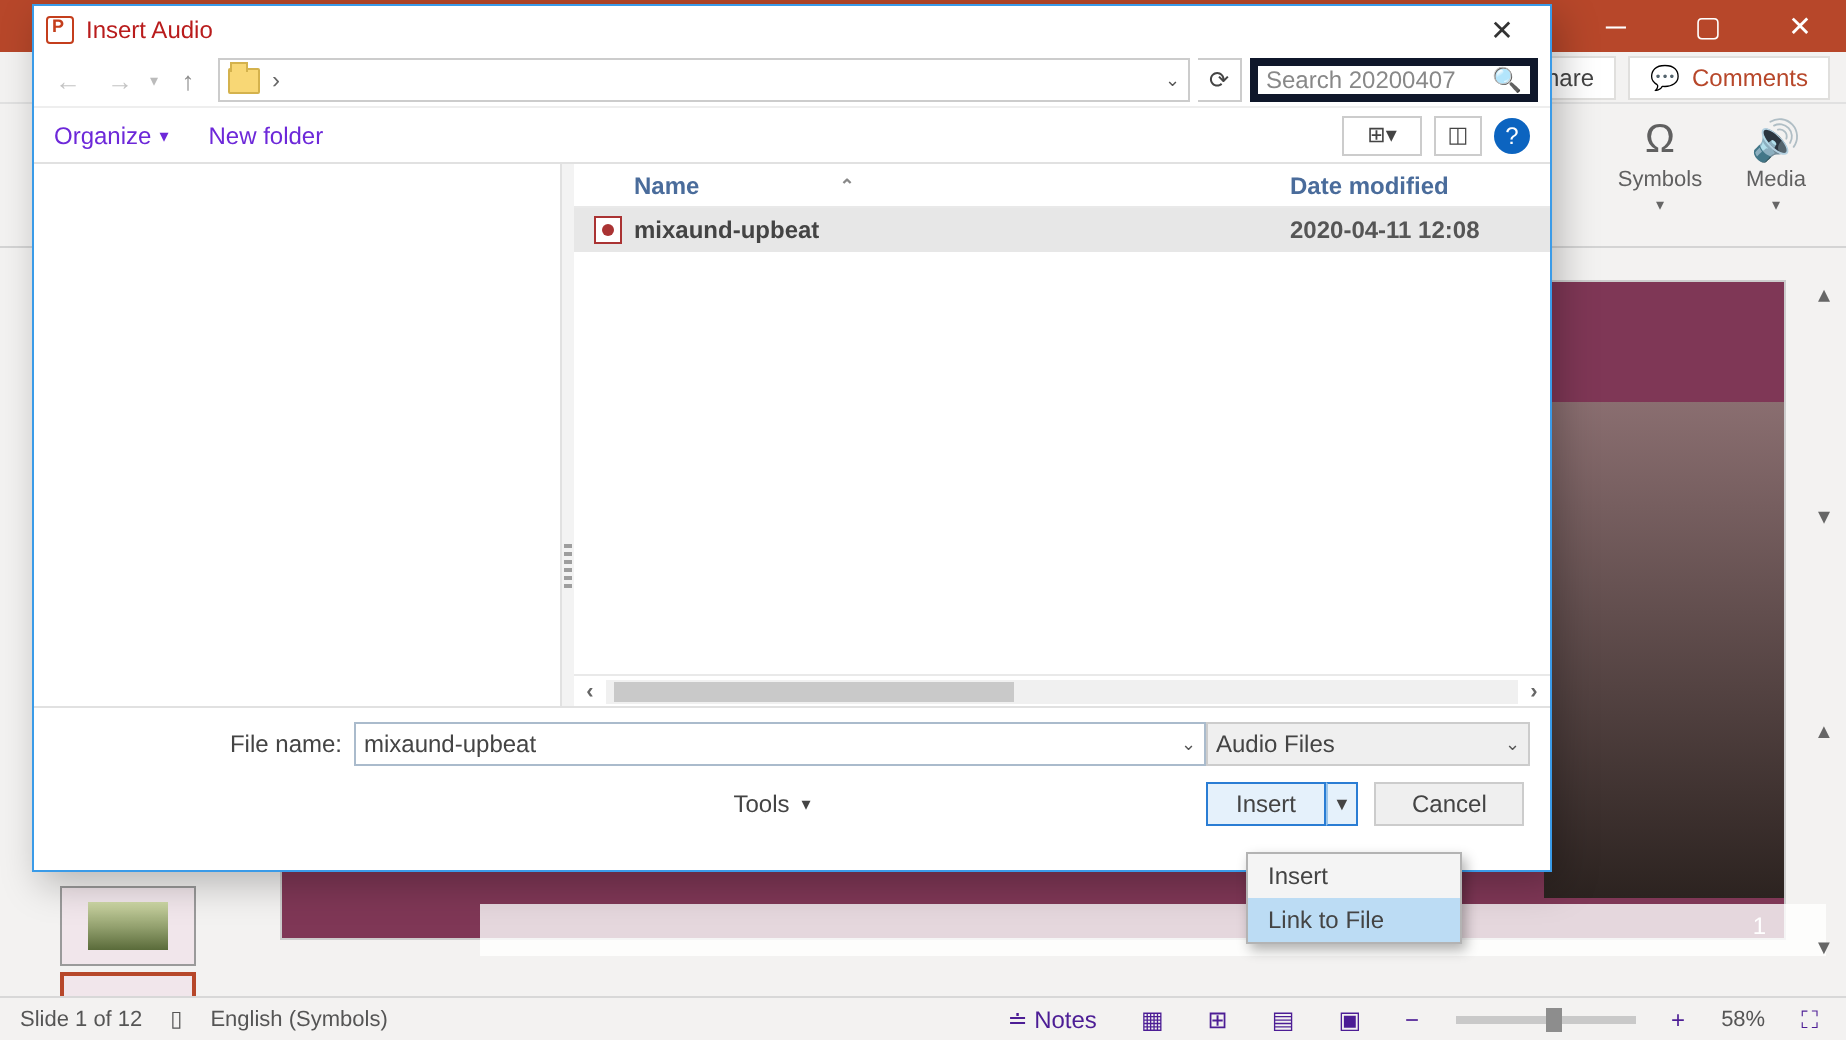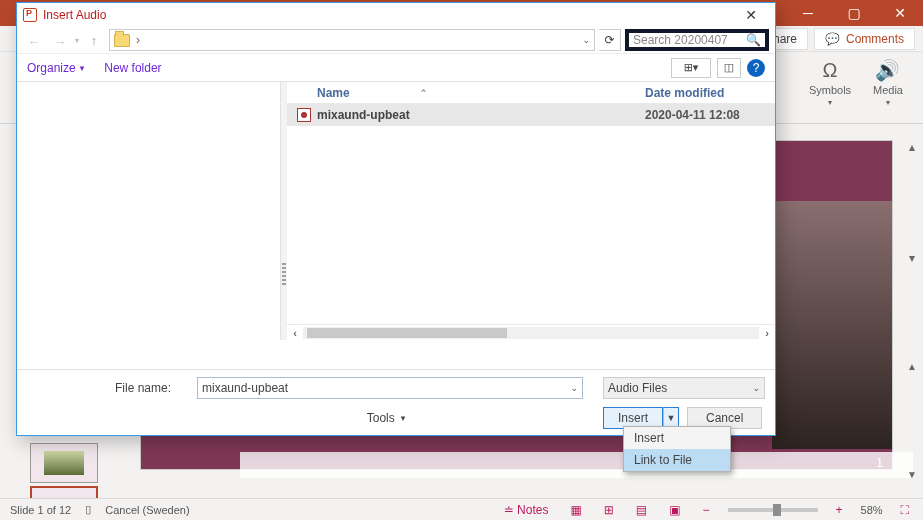--- a/index.html
+++ b/index.html
@@ -32,21 +32,21 @@
   .slide-strip { position: absolute; right: 10px; bottom: 42px; left: 240px; height: 26px; background: rgba(255,255,255,0.8); }
   .slide-pagenum { position: absolute; right: 40px; bottom: 50px; color: #fff; font-size: 12px; }
   .thumb-col { position: absolute; left: 30px; top: 440px; width: 80px; }
   .thumb { width: 68px; height: 40px; background: #f1e6eb; border: 1px solid #9a9a9a; margin: 3px 0; display: flex; align-items: center; justify-content: center;}
   .thumb.sel { border: 2px solid #b7472a; }
   .thumb .inner { width: 40px; height: 24px; background: linear-gradient(#cfd9a6,#5a6b3a); }
   .thumb-num { position:absolute; left: 14px; bottom: 2px; font-size: 13px; color: #333;}
   .right-scroll { position: absolute; right: 2px; top: 140px; bottom: 40px; width: 18px; display: flex; flex-direction: column; justify-content: space-between; align-items: center; color: #666; }
   .status-bar { position: absolute; left: 0; right: 0; bottom: 0; height: 22px; background: #f3f2f1; border-top: 1px solid #d8d8d8; display: flex; align-items: center; font-size: 11px; color: #555; padding: 0 10px; gap: 14px; }
   .status-bar .spacer { flex: 1; }
-  .sb-icon { font-size: 12px; color: #be185d; padding: 0 4px; }
+  .sb-icon { font-size: 12px; color: #4c1d95; padding: 0 4px; }
   .zoom-slider { width: 90px; height: 4px; background: #c9c9c9; position: relative; }
   .zoom-slider::after { content: ""; position: absolute; left: 50%; top: -4px; width: 8px; height: 12px; background: #8d8d8d; }
   
   .dialog {
     position: absolute;
     left: 16px; top: 2px;
     width: 760px; height: 434px;
     background: #fff;
     border: 1px solid #3a9be8;
     box-shadow: 4px 6px 18px rgba(0,0,0,0.25);
@@ -85,21 +85,21 @@
   .file-row { display: flex; align-items: center; height: 22px; background: #e7e7e7; }
   .file-row .ficon { width: 14px; height: 14px; border: 1px solid #a33; margin: 0 6px 0 10px; position: relative; background: #fff; }
   .file-row .ficon::after { content: ""; position: absolute; inset: 3px; border-radius: 50%; background: #a33; }
   .file-row .fname { flex: 1; }
   .file-row .fdate { width: 130px; color: #555; }
   .files-blank { flex: 1; }
   .hscroll { height: 16px; display: flex; align-items: center; border-top: 1px solid #e9e9e9; }
   .hscroll .arrow { width: 16px; text-align: center; color: #666; font-size: 11px; }
   .hscroll .track { flex: 1; height: 12px; background: #f0f0f0; position: relative; }
   .hscroll .thumb-bar { position: absolute; left: 4px; top: 1px; width: 200px; height: 10px; background: #c9c9c9; }
-  .dlg-bottom { height: 66px; border-top: 1px solid #e1e1e1; padding: 6px 10px; display: grid; grid-template-columns: 150px 1fr 162px; grid-template-rows: 24px 24px; gap: 6px 20px; align-items: center; margin-top: 29px; }
+  .dlg-bottom { height: 82px; border-top: 1px solid #e1e1e1; padding: 6px 10px; display: grid; grid-template-columns: 150px 1fr 162px; grid-template-rows: 24px 24px; gap: 6px 0; align-items: center; }
   .fn-label { text-align: right; font-size: 12px; padding-right: 6px; }
   .fn-input { height: 22px; border: 1px solid #abc; padding: 0 4px; display: flex; align-items: center; justify-content: space-between; }
   .ft-select { height: 22px; border: 1px solid #ccc; padding: 0 4px; display: flex; align-items: center; justify-content: space-between; background: #efefef; }
   .tools { text-align: right; padding-right: 8px; grid-column: 2; display:flex; justify-content:center; align-items:center; gap:6px;}
   .split-btn { display: flex; height: 22px; }
   .split-btn .main { border: 1px solid #2a7dd4; background: #e5f1fb; padding: 0 14px; display: flex; align-items: center; }
   .split-btn .arrow { border: 1px solid #2a7dd4; border-left: 1px solid #9ac5ea; background: #e5f1fb; width: 16px; display: flex; align-items: center; justify-content: center; font-size: 9px; }
   .cancel-btn { border: 1px solid #ccc; background: #efefef; height: 22px; padding: 0 18px; display: flex; align-items: center; }
   .bottom-actions { display: flex; gap: 8px; }
   
@@ -164,21 +164,21 @@
   <div class="right-scroll">
     <span>▴</span>
     <span>▾</span>
     <span style="font-size:10px;">▲</span>
     <span style="font-size:10px;">▼</span>
   </div>
 
   <div class="status-bar">
     <span>Slide 1 of 12</span>
     <span>▯</span>
-    <span>Cancel (Sweden)</span>
+    <span>English (Symbols)</span>
     <span class="spacer"></span>
     <span class="sb-icon">≐ <span>Notes</span></span>
     <span class="sb-icon">▦</span>
     <span class="sb-icon">⊞</span>
     <span class="sb-icon">▤</span>
     <span class="sb-icon">▣</span>
     <span class="sb-icon">−</span>
     <div class="zoom-slider"></div>
     <span class="sb-icon">+</span>
     <span>58%</span>

